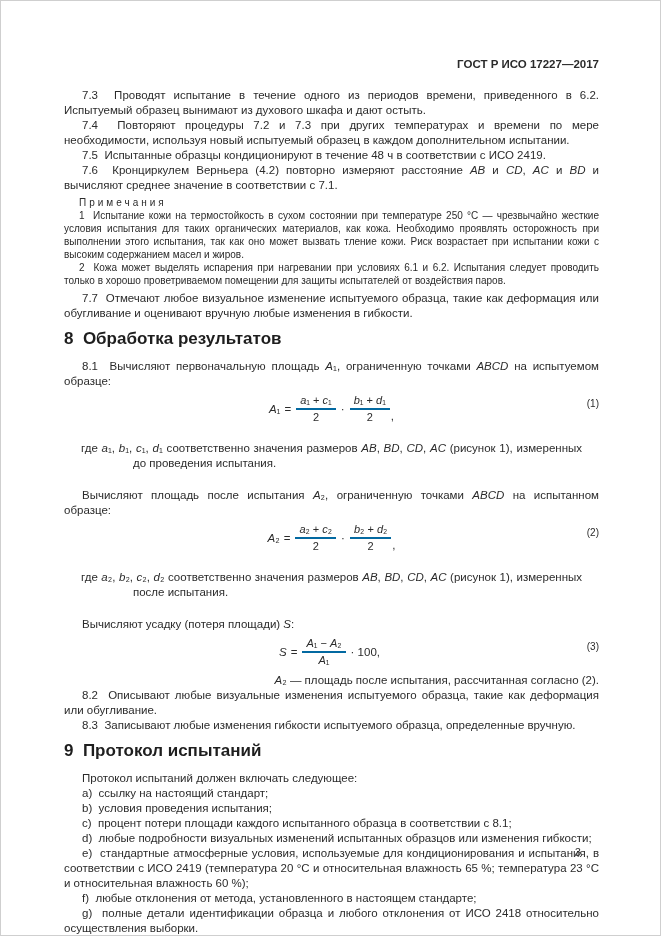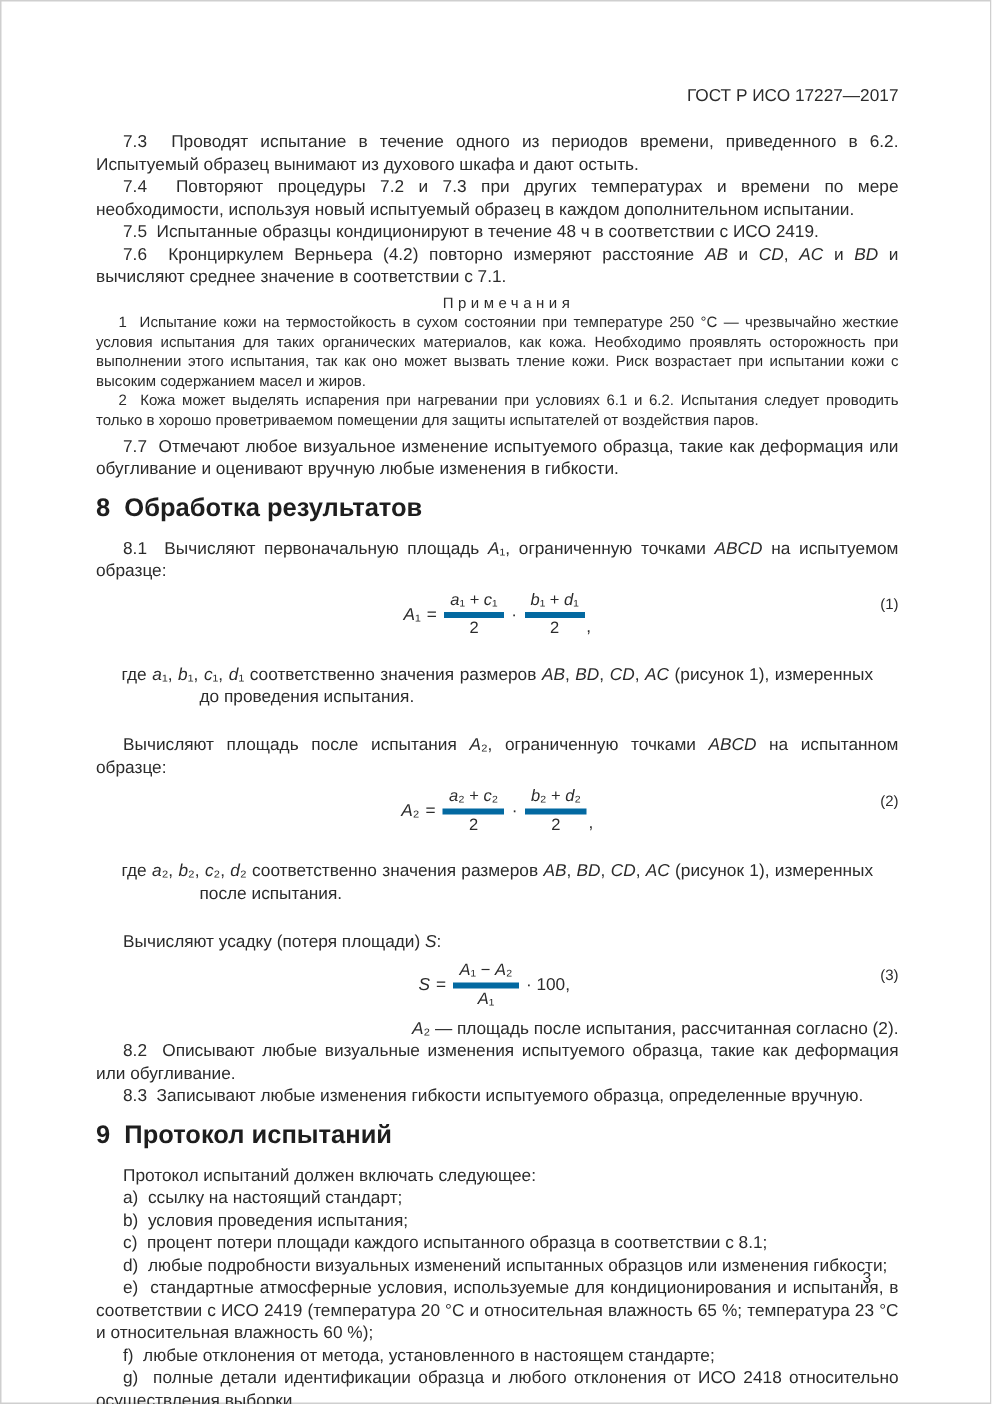--- a/index.html
+++ b/index.html
@@ -23,38 +23,37 @@
     color: #2b2b2b;
   }
   .content {
     position: absolute;
     left: 63px;
     top: 56px;
     width: 535px;
   }
   .doc-code {
     text-align: right;
-    font-weight: normal;
+    font-weight: bold;
     font-size: 11.5px;
     margin-bottom: 16px;
   }
   .para {
     text-align: justify;
     text-indent: 18px;
     margin: 0;
   }
   .notes {
     font-size: 10px;
     line-height: 13px;
     margin: 3px 0 4px;
   }
   .notes-label {
     padding-left: 15px;
     letter-spacing: 3px;
-    text-align: center;
   }
   .note {
     text-align: justify;
     text-indent: 15px;
   }
   h2.sec-heading {
     font-size: 17px;
     line-height: 18px;
     font-weight: bold;
     margin: 9px 0 11px;
@@ -73,21 +72,21 @@
   .formula .op { margin: 0 4px; }
   .formula .tail { align-self: flex-end; }
   .frac {
     display: inline-flex;
     flex-direction: column;
     align-items: center;
     margin: 0 1px;
     font-size: 11px;
     line-height: 13px;
   }
-  .frac .fnum { padding: 0 4px 1px; border-bottom: 4px solid #0369a1; }
+  .frac .fnum { padding: 0 4px 1px; border-bottom: 2px solid #0369a1; }
   .frac .fden { padding-top: 1px; }
   .eq-num {
     position: absolute;
     right: 0;
     top: 2px;
     font-size: 10px;
   }
   .hang {
     text-align: justify;
     padding-left: 52px;

